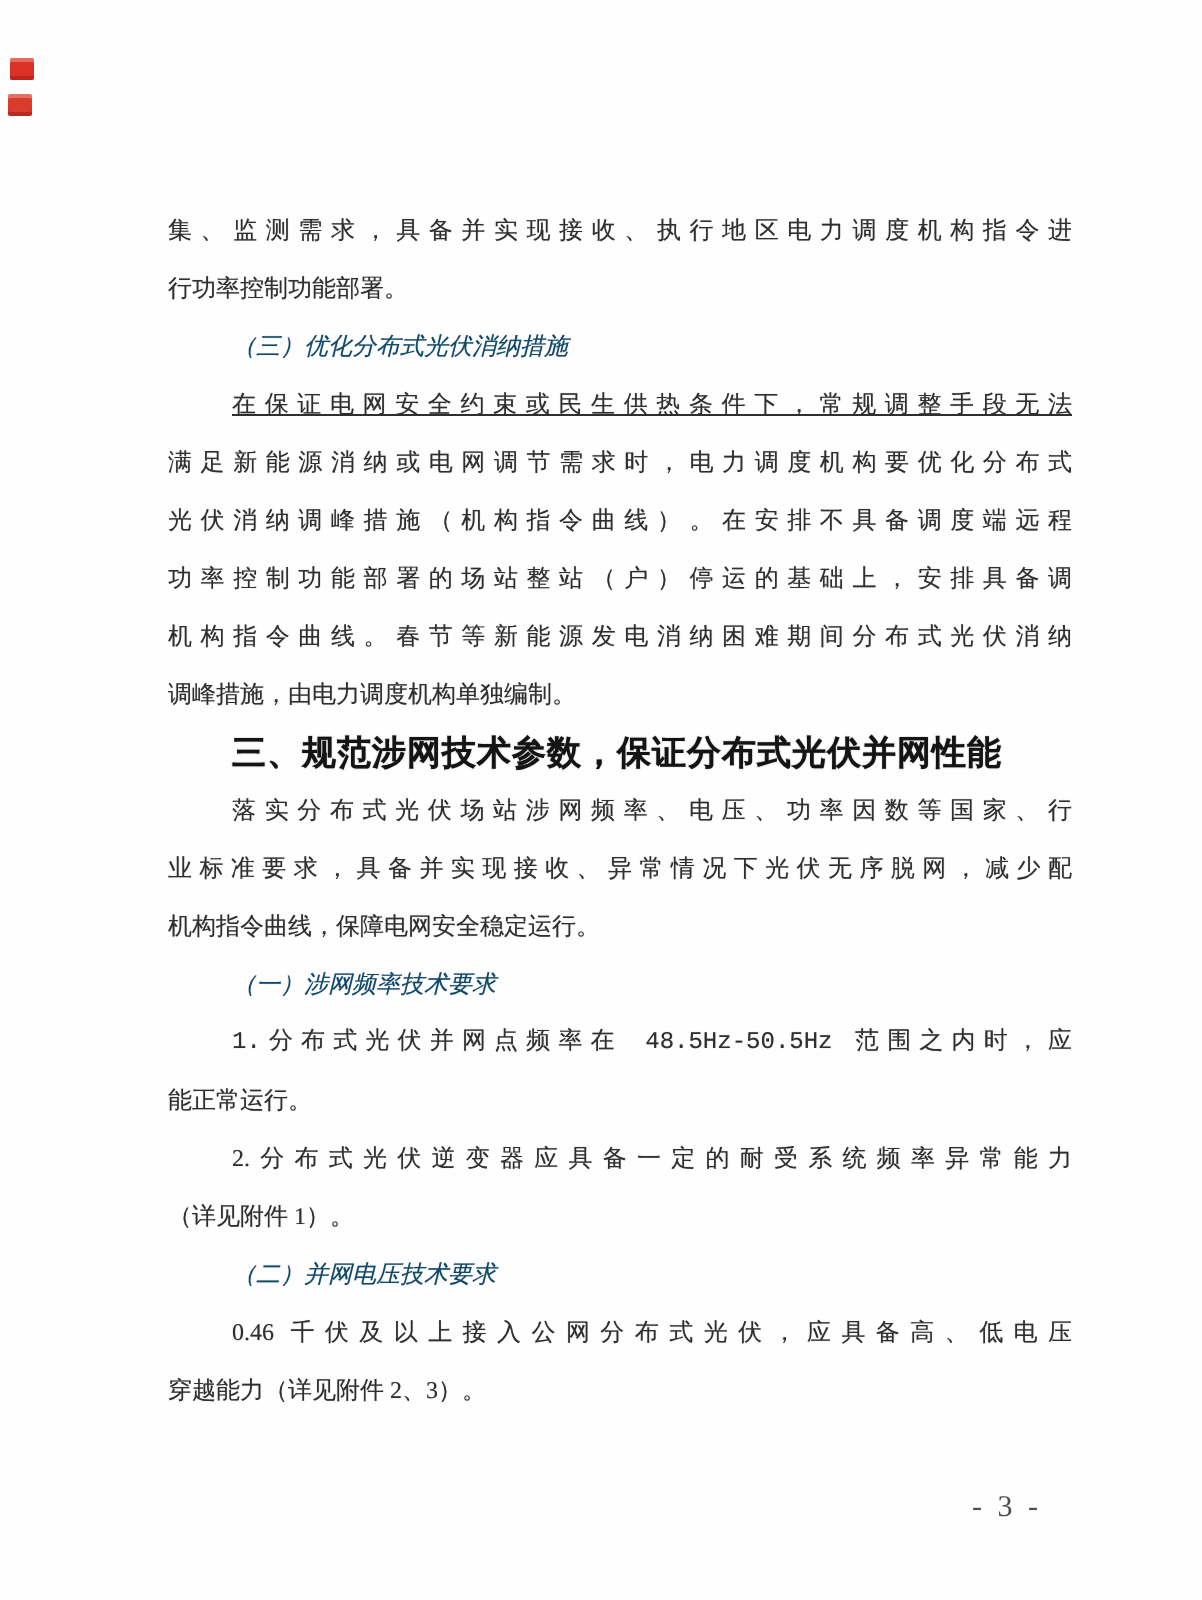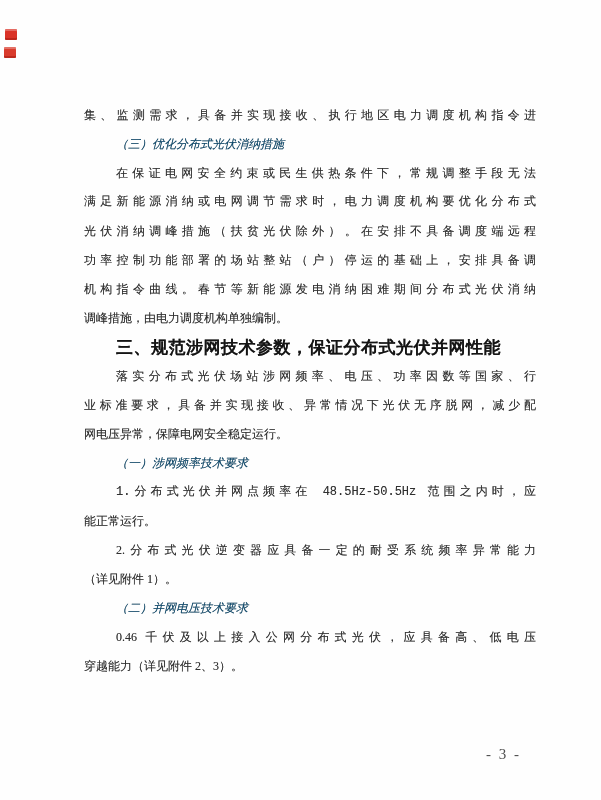--- a/index.html
+++ b/index.html
@@ -71,31 +71,32 @@
 </head>
 <body>
 
 <div class="page">
 
   <div class="red-mark m1" style="background: rgb(218, 50, 39);"></div>
   <div class="red-mark m2" style="background: rgb(217, 59, 44);"></div>
 
   <div id="text-block">
       <div class="line  full" style="padding-left: 0px;">集、监测需求，具备并实现接收、执行地区电力调度机构指令进</div>
+      <div class="line " style="padding-left: 0px;">行功率控制功能部署。</div>
       <div class="line kai" style="padding-left: 32px;">（三）优化分布式光伏消纳措施</div>
-      <div class="line  full" style="padding-left: 32px;">在保证电网安全约束或民生供热条件下，常规调整手段无法</div>
-      <div class="line  full" style="padding-left: 0px; font-family: Liberation Mono, monospace;">满足新能源消纳或电网调节需求时，电力调度机构要优化分布式</div>
-      <div class="line  full" style="padding-left: 0px;">光伏消纳调峰措施（扶贫光伏除外）。在安排不具备调度端远程</div>
+      <div class="line  full" style="padding-left: 32px; text-decoration: underline;">在保证电网安全约束或民生供热条件下，常规调整手段无法</div>
+      <div class="line  full" style="padding-left: 0px;">满足新能源消纳或电网调节需求时，电力调度机构要优化分布式</div>
+      <div class="line  full" style="padding-left: 0px;">光伏消纳调峰措施（机构指令曲线）。在安排不具备调度端远程</div>
       <div class="line  full" style="padding-left: 0px;">功率控制功能部署的场站整站（户）停运的基础上，安排具备调</div>
       <div class="line  full" style="padding-left: 0px;">机构指令曲线。春节等新能源发电消纳困难期间分布式光伏消纳</div>
       <div class="line " style="padding-left: 0px; font-family: Liberation Serif, serif;">调峰措施，由电力调度机构单独编制。</div>
       <div class="line heading" style="padding-left: 32px;">三、规范涉网技术参数，保证分布式光伏并网性能</div>
       <div class="line  full" style="padding-left: 32px;">落实分布式光伏场站涉网频率、电压、功率因数等国家、行</div>
       <div class="line  full" style="padding-left: 0px;">业标准要求，具备并实现接收、异常情况下光伏无序脱网，减少配</div>
-      <div class="line " style="padding-left: 0px;">网电压异常，保障电网安全稳定运行。</div>
+      <div class="line " style="padding-left: 0px;">机构指令曲线，保障电网安全稳定运行。</div>
       <div class="line kai" style="padding-left: 32px;">（一）涉网频率技术要求</div>
       <div class="line  full" style="padding-left: 32px; font-family: Liberation Mono, monospace;">1.分布式光伏并网点频率在 48.5Hz-50.5Hz 范围之内时，应</div>
       <div class="line " style="padding-left: 0px;">能正常运行。</div>
       <div class="line  full" style="padding-left: 32px;">2.分布式光伏逆变器应具备一定的耐受系统频率异常能力</div>
       <div class="line " style="padding-left: 0px;">（详见附件 1）。</div>
       <div class="line kai" style="padding-left: 32px;">（二）并网电压技术要求</div>
       <div class="line  full" style="padding-left: 32px;">0.46 千伏及以上接入公网分布式光伏，应具备高、低电压</div>
       <div class="line " style="padding-left: 0px;">穿越能力（详见附件 2、3）。</div>
     </div>
 

